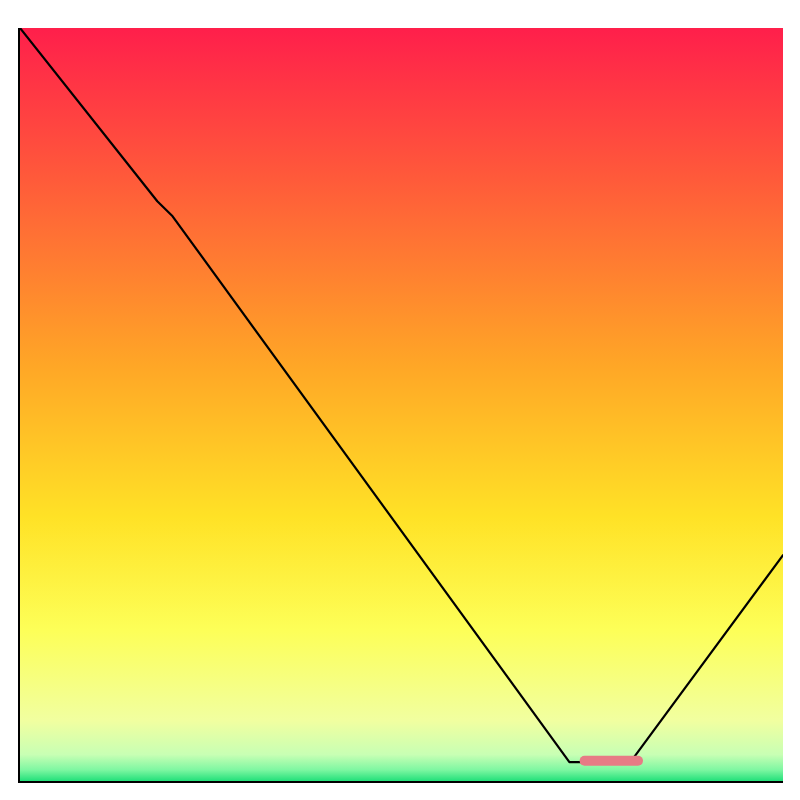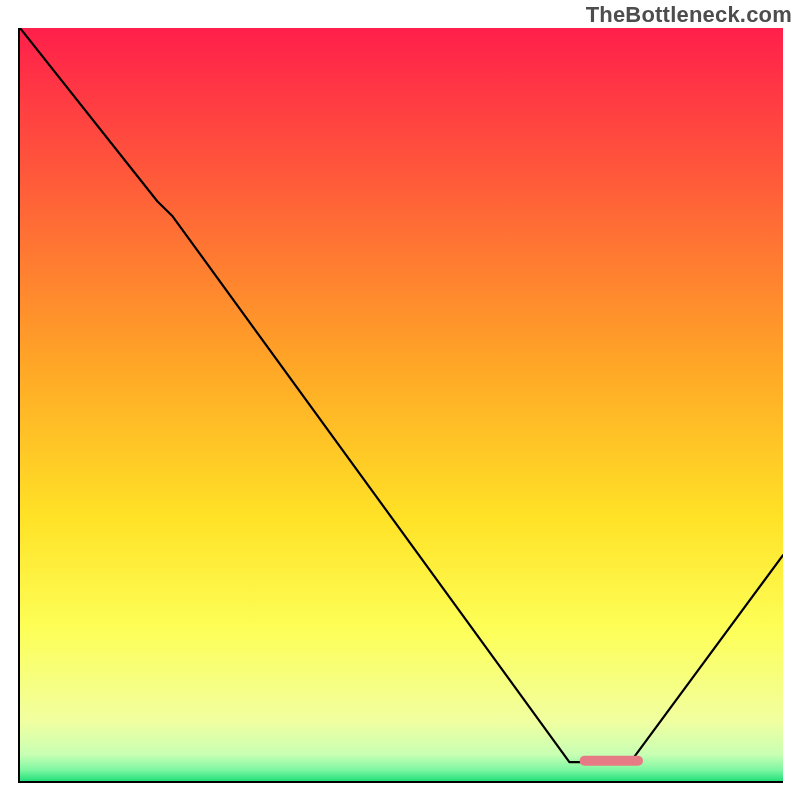--- a/index.html
+++ b/index.html
@@ -57,21 +57,20 @@
     stroke: #e77b85;
     stroke-width: 10;
     stroke-linecap: round;
   }
 </style>
 </head>
 <body>
 
 <div class="frame">
 
-  <div class="watermark">TheBottleneck.com</div>
 
   <div class="plot-area">
     <svg class="plot" viewBox="0 0 763 753" preserveAspectRatio="none">
       <defs>
         <linearGradient id="bg-grad" x1="0" y1="0" x2="0" y2="1">
         <stop offset="0%" stop-color="#ff1f4b"></stop>
             <stop offset="20%" stop-color="#ff5a3a"></stop>
             <stop offset="45%" stop-color="#ffa726"></stop>
             <stop offset="65%" stop-color="#ffe226"></stop>
             <stop offset="80%" stop-color="#fdff58"></stop>

